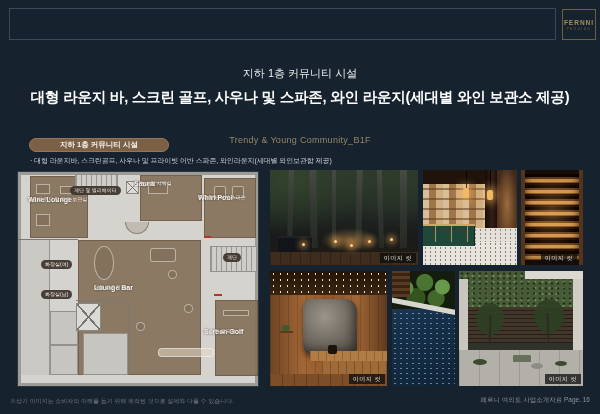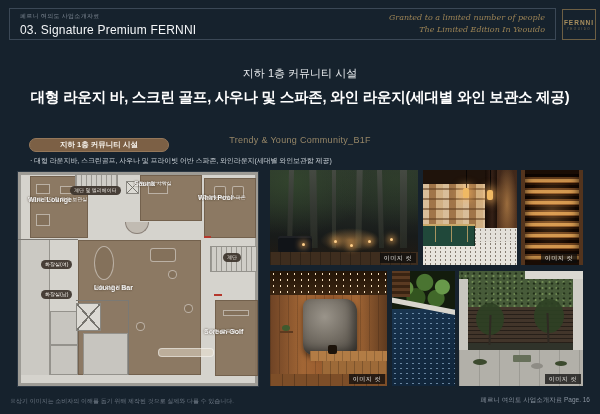--- a/index.html
+++ b/index.html
@@ -219,28 +219,20 @@
   
   .foot-disc{position:absolute;left:10px;top:397px;font-size:6px;color:#6d7884;}
   .foot-page{position:absolute;right:10px;top:396px;font-size:6.5px;color:#8b95a1;}
 </style>
 </head>
 <body>
 
 <div class="slide">
 
   <div class="header-box">
-    <div class="hb-left">
-      <div class="hb-eyebrow">페르니 여의도 사업소개자료</div>
-      <div class="hb-title">03. Signature Premium FERNNI</div>
-    </div>
-    <div class="hb-right">
-      <div>Granted to a limited number of people</div>
-      <div>The Limited Edition In Yeouido</div>
-    </div>
   </div>
   <div class="logo-box">
     <div class="logo-txt">FERNNI</div>
     <div class="logo-sub">YEOUIDO</div>
   </div>
 
   <div class="hero">
     <div class="hero-eyebrow">지하 1층 커뮤니티 시설</div>
     <div class="hero-headline">대형 라운지 바, 스크린 골프, 사우나 및 스파존, 와인 라운지(세대별 와인 보관소 제공)</div>
     <div class="hero-tagline">Trendy &amp; Young Community_B1F</div>

